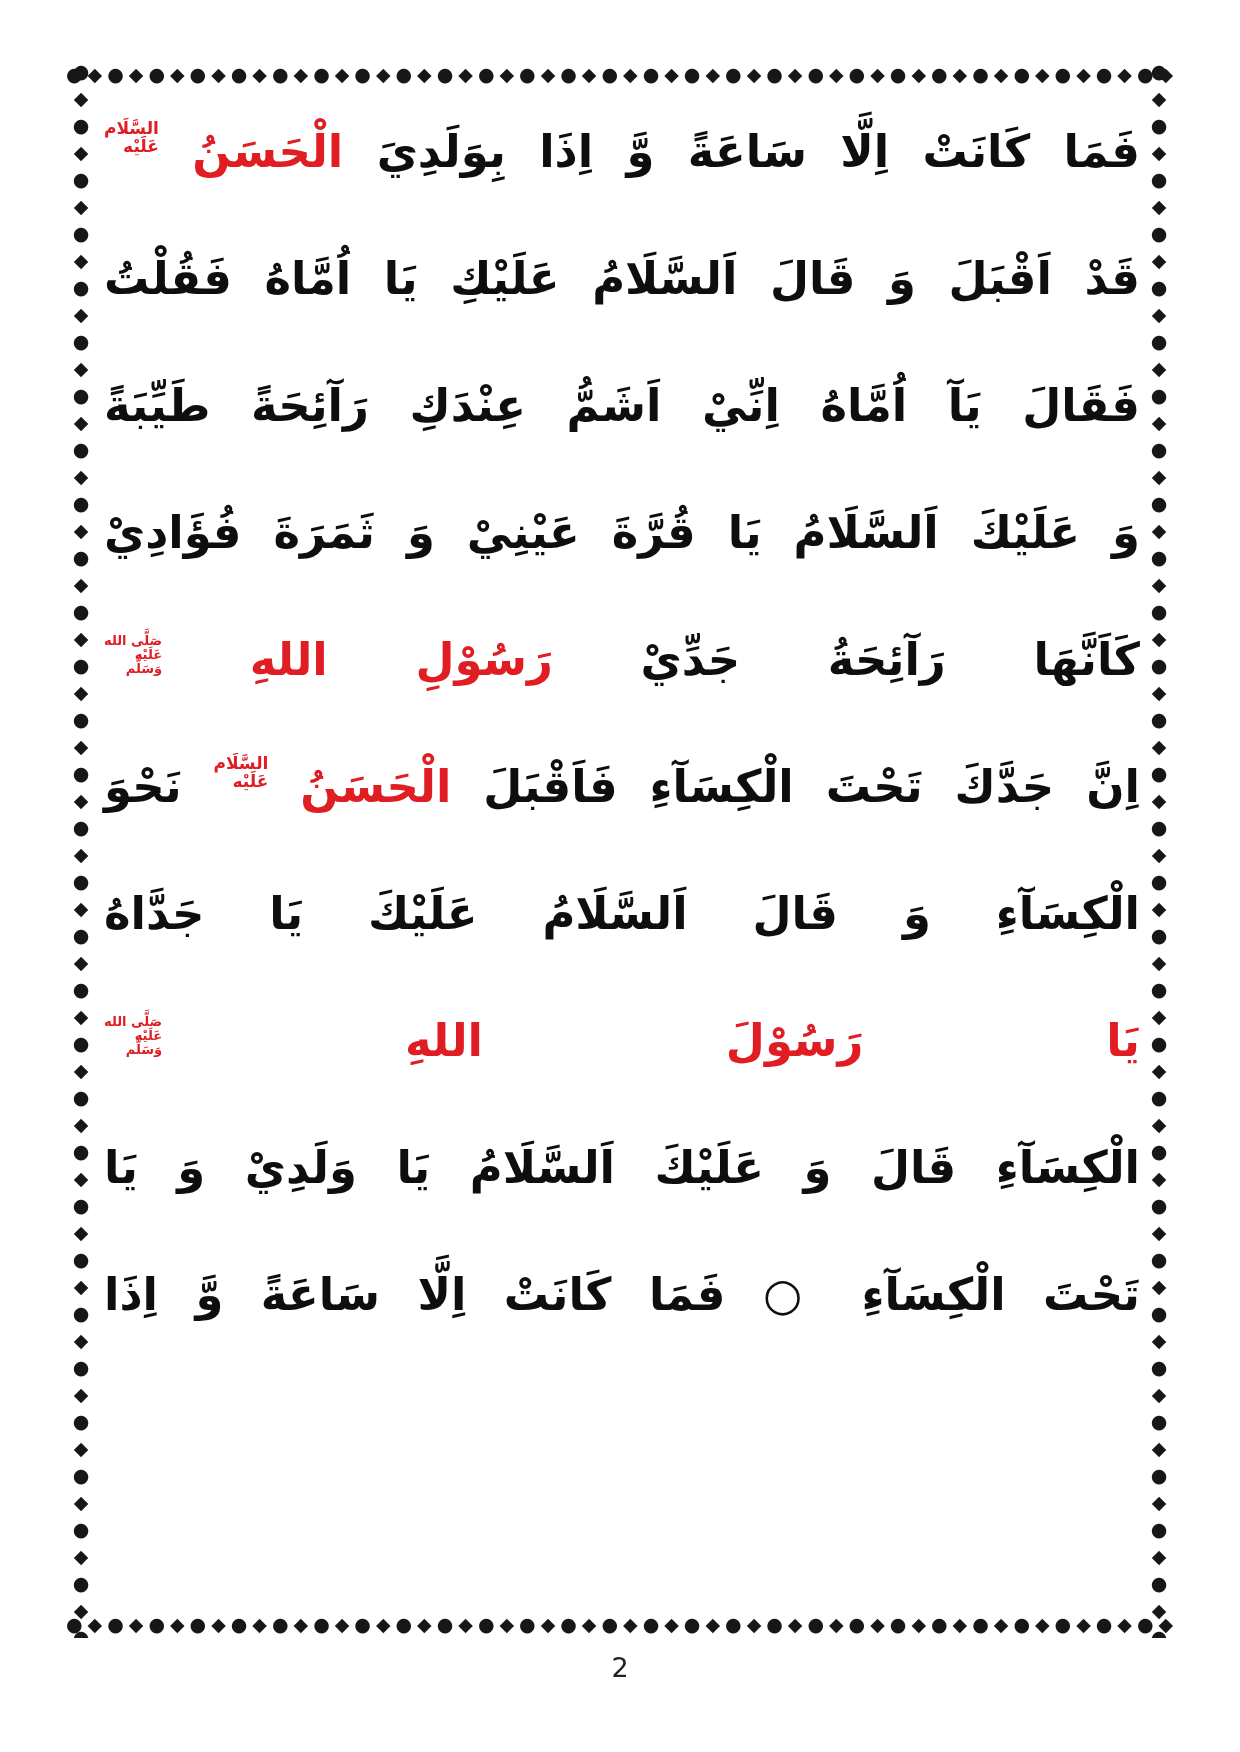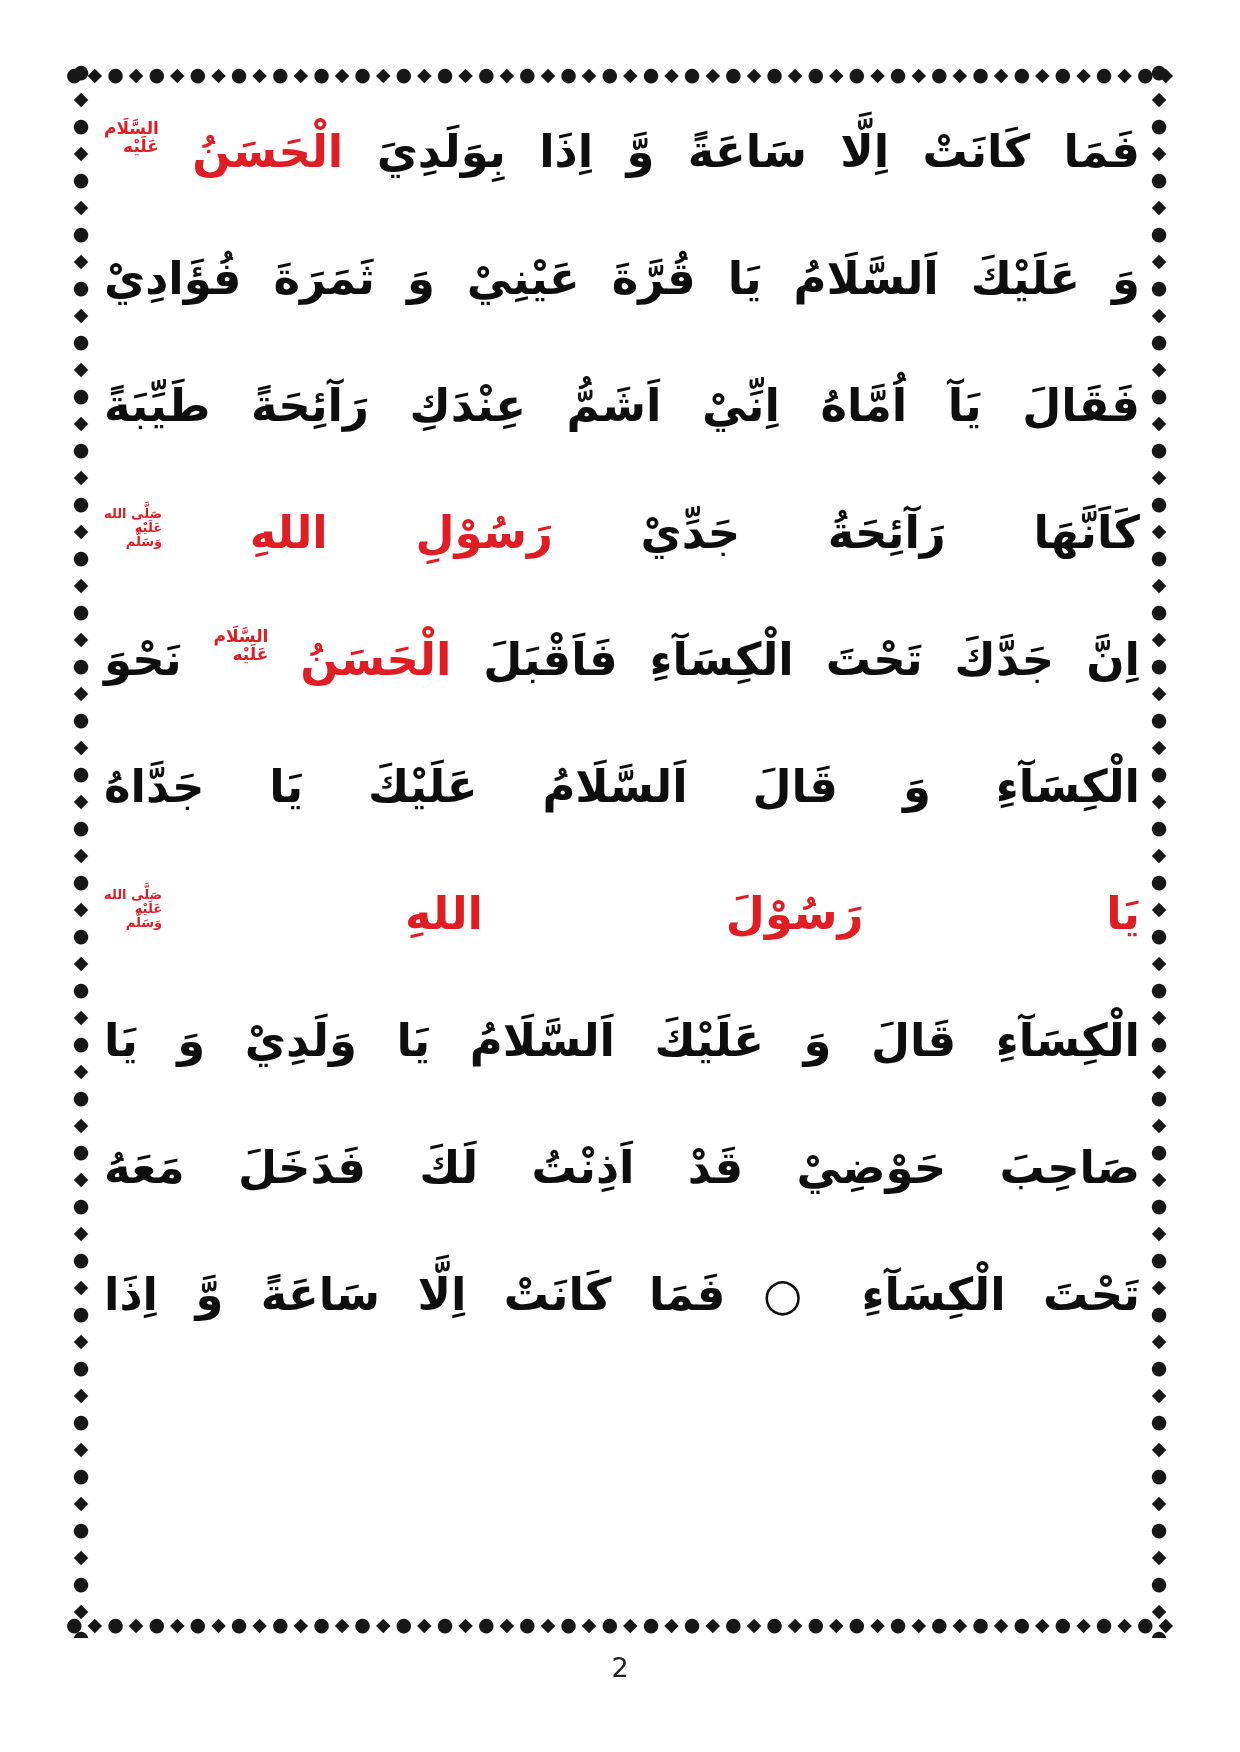--- a/index.html
+++ b/index.html
@@ -55,24 +55,24 @@
 </head>
 <body style="background: rgb(255, 255, 255);">
 
 <div class="border-strip border-h border-top">●◆●◆●◆●◆●◆●◆●◆●◆●◆●◆●◆●◆●◆●◆●◆●◆●◆●◆●◆●◆●◆●◆●◆●◆●◆●◆●◆●◆●◆●◆●◆●◆●◆●◆●◆●◆●◆●◆●◆●◆</div>
 <div class="border-strip border-h border-bottom">●◆●◆●◆●◆●◆●◆●◆●◆●◆●◆●◆●◆●◆●◆●◆●◆●◆●◆●◆●◆●◆●◆●◆●◆●◆●◆●◆●◆●◆●◆●◆●◆●◆●◆●◆●◆●◆●◆●◆●◆</div>
 <div class="border-strip border-v border-left">●◆●◆●◆●◆●◆●◆●◆●◆●◆●◆●◆●◆●◆●◆●◆●◆●◆●◆●◆●◆●◆●◆●◆●◆●◆●◆●◆●◆●◆●◆●◆●◆●◆●◆●◆●◆●◆●◆●◆●◆</div>
 <div class="border-strip border-v border-right">●◆●◆●◆●◆●◆●◆●◆●◆●◆●◆●◆●◆●◆●◆●◆●◆●◆●◆●◆●◆●◆●◆●◆●◆●◆●◆●◆●◆●◆●◆●◆●◆●◆●◆●◆●◆●◆●◆●◆●◆</div>
 
 <div class="text-block">
     <div class="line"><span class="seg black">فَمَا كَانَتْ اِلَّا سَاعَةً وَّ اِذَا بِوَلَدِيَ</span> <span class="seg red">الْحَسَنُ</span> <span class="stack alayhis_salam red"><span class="stack-row">السَّلَام</span><span class="stack-row">عَلَيْه</span></span></div>
+    <div class="line"><span class="seg black">قَدْ اَقْبَلَ وَ قَالَ اَلسَّلَامُ عَلَيْكِ يَا اُمَّاهُ فَقُلْتُ</span></div>
+    <div class="line"><span class="seg black">فَقَالَ يَآ اُمَّاهُ اِنِّيْ اَشَمُّ عِنْدَكِ رَآئِحَةً طَيِّبَةً</span></div>
     <div class="line"><span class="seg black">وَ عَلَيْكَ اَلسَّلَامُ يَا قُرَّةَ عَيْنِيْ وَ ثَمَرَةَ فُؤَادِيْ</span></div>
-    <div class="line"><span class="seg black">فَقَالَ يَآ اُمَّاهُ اِنِّيْ اَشَمُّ عِنْدَكِ رَآئِحَةً طَيِّبَةً</span></div>
     <div class="line"><span class="seg black">كَاَنَّهَا رَآئِحَةُ جَدِّيْ</span> <span class="seg red">رَسُوْلِ اللهِ</span> <span class="stack sallallahu red"><span class="stack-row">صَلَّى الله</span><span class="stack-row">عَلَيْه</span><span class="stack-row">وَسَلَّم</span></span> </div>
     <div class="line"><span class="seg black">اِنَّ جَدَّكَ تَحْتَ الْكِسَآءِ فَاَقْبَلَ</span> <span class="seg red">الْحَسَنُ</span> <span class="stack alayhis_salam red"><span class="stack-row">السَّلَام</span><span class="stack-row">عَلَيْه</span></span> <span class="seg black">نَحْوَ</span></div>
     <div class="line"><span class="seg black">الْكِسَآءِ وَ قَالَ اَلسَّلَامُ عَلَيْكَ يَا جَدَّاهُ</span></div>
     <div class="line"><span class="seg red">يَا رَسُوْلَ اللهِ</span> <span class="stack sallallahu red"><span class="stack-row">صَلَّى الله</span><span class="stack-row">عَلَيْه</span><span class="stack-row">وَسَلَّم</span></span> </div>
     <div class="line"><span class="seg black">الْكِسَآءِ قَالَ وَ عَلَيْكَ اَلسَّلَامُ يَا وَلَدِيْ وَ يَا</span></div>
-    <div class="line"><span class="seg black">صَاحِبَ حَوْضِيْ قَدْ اَذِنْتُ لَكَ فَدَخَلَ مَعَهُ</span></div>
     <div class="line"><span class="seg black">تَحْتَ الْكِسَآءِ ○ فَمَا كَانَتْ اِلَّا سَاعَةً وَّ اِذَا</span></div>
   </div>
 
 <div class="page-number">2</div>
 
 </body></html>

